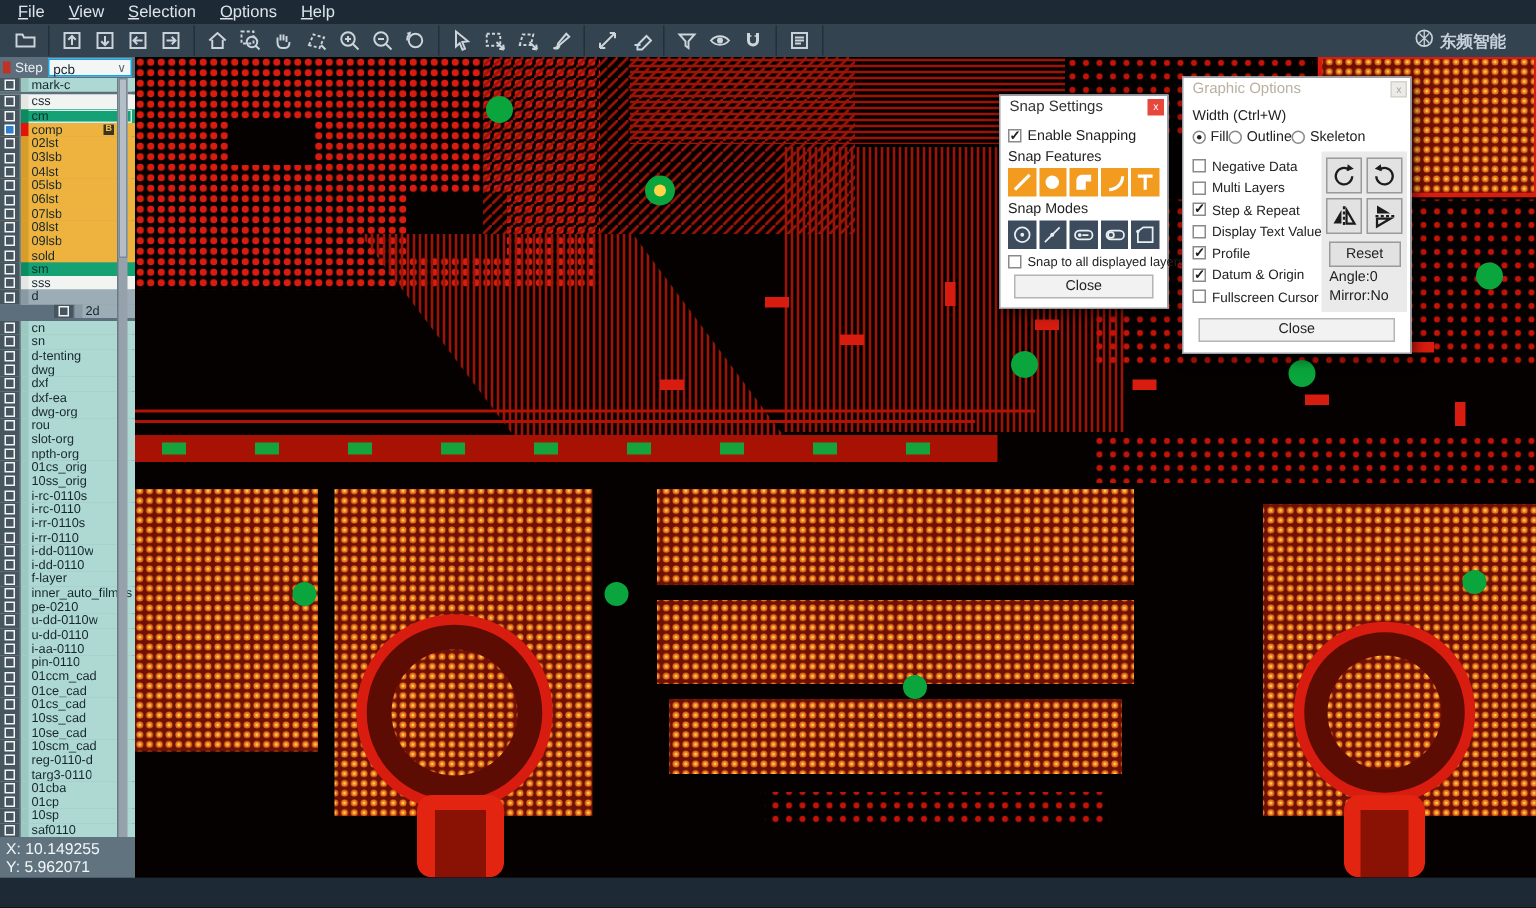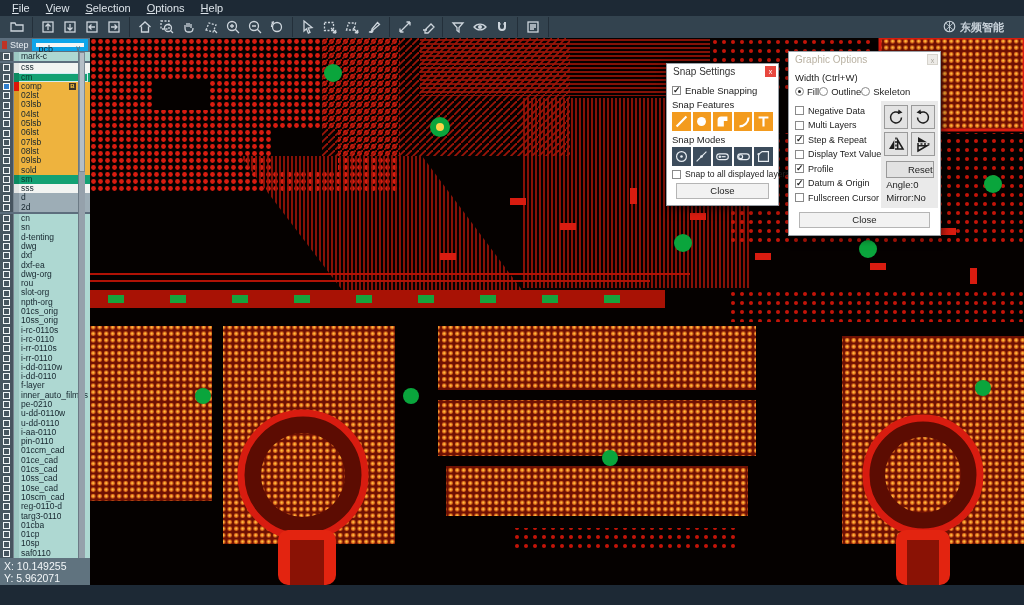--- a/index.html
+++ b/index.html
@@ -22,21 +22,21 @@
 
   
   .main { position:absolute; top:38px; left:0; right:0; bottom:20px; display:flex; }
 
   
   .sidebar { width:90px; background:#5d6e7d; position:relative; flex:none; display:flex; flex-direction:column; }
   .steprow { height:14px; display:flex; align-items:center; gap:3px; padding:1px 2px; }
   .stepmark { width:5px; height:8px; background:#c03224; flex:none; }
   .steplabel { color:#e9eff3; font-size:9px; flex:none; }
   .stepselect { flex:1; height:12px; background:#f4f6f6; color:#18262e; font-size:9px; line-height:12px;
-     padding:0 3px; display:flex; justify-content:space-between; border:4px solid #0ea5e9; }
+     padding:0 3px; display:flex; justify-content:space-between; border:1px solid #0ea5e9; }
   .stepselect .chev { color:#5a6a74; font-size:8px; }
   .layers { position:relative; height:506px; overflow:hidden; }
   .lrow { display:flex; height:9.3px; align-items:stretch; }
   .cbcol { width:14px; background:#47555f; display:flex; align-items:center; justify-content:center; flex:none; border-right:1px solid #77858f; }
   .cb { width:7px; height:7px; border:1px solid #f2f5f7; background:transparent; }
   .cb.on { background:#2f7fd0; border-color:#fff; }
   .lbody { width:74px; position:relative; display:flex; align-items:center; }
   .swatch { width:5px; height:100%; flex:none; }
   .lname { font-size:8.5px; line-height:9.3px; padding-left:2px; white-space:nowrap; overflow:hidden; color:#16262e; }
   .c-teal  { background:#aed8d2; } .c-teal  .swatch { background:#9cc8c2; }
@@ -81,21 +81,21 @@
   .radio { display:flex; align-items:center; gap:3px; margin-right:0;text-align:right; }
   .rdot { width:9px; height:9px; border:1px solid #8a8a8a; border-radius:50%; position:relative; background:#fff; flex:none; }
   .rdot.on::after { content:""; position:absolute; left:2px; top:2px; width:3px; height:3px; border-radius:50%; background:#222; }
   .rlabel { font-size:9.5px; color:#222; }
   .gfxcols { display:flex; }
   .gfxleft { width:88px; }
   .gfxleft .ckrow { margin:4.5px 0; }
   .gfxright { flex:1; background:#eaeaea; padding:4px 3px; display:flex; flex-direction:column; align-items:center; }
   .xfgrid { display:grid; grid-template-columns:24px 24px; gap:3px; }
   .xfbtn { width:24px; height:24px; background:#e2e2e2; border:1px solid #9a9a9a; display:flex; align-items:center; justify-content:center; }
-  .resetbtn { margin-top:5px; width:48px; height:17px; background:#e2e2e2; border:1px solid #9a9a9a; font-size:9.5px; color:#222; text-align:right; line-height:15px; }
+  .resetbtn { margin-top:5px; width:48px; height:17px; background:#e2e2e2; border:1px solid #9a9a9a; font-size:9.5px; color:#222; text-align:center; line-height:15px; }
   .gfxtext { font-size:9.5px; color:#222; margin-top:0; align-self:flex-start; padding-left:2px; line-height:13px; }
 
   
   .bottombar { position:absolute; left:0; bottom:0; width:1024px; height:20px; background:#1f2b37;
      display:flex; align-items:center; gap:5px; padding-left:6px; }
   .bsep { width:1px; height:12px; background:#4a5a66; }
   .unitsel { width:34px; height:13px; background:#fff; border:1px solid #8a98a2; font-size:9px; color:#16262e;
      display:flex; align-items:center; justify-content:space-between; padding:0 2px; }
   .unitsel .chev { color:#5a6a74; font-size:7px; }
   .binput { width:118px; height:13px; background:#fff; border:1px solid #8a98a2; font-size:9px; color:#16262e; padding:0 2px; }
@@ -458,21 +458,21 @@
           </div>
           <div class="lrow c-gray">
             <div class="cbcol">
               <span class="cb"></span>
             </div>
             <div class="lbody c-gray">
               <span class="swatch"></span>
               <span class="lname">d</span>
             </div>
           </div>
-          <div class="lrow c-gray" style="margin-bottom: 2px;">
+          <div class="lrow c-gray" style="margin-bottom: 2px; margin-left: 36px;">
             <div class="cbcol">
               <span class="cb"></span>
             </div>
             <div class="lbody c-gray">
               <span class="swatch"></span>
               <span class="lname">2d</span>
             </div>
           </div>
           <div class="lrow c-teal">
             <div class="cbcol">

